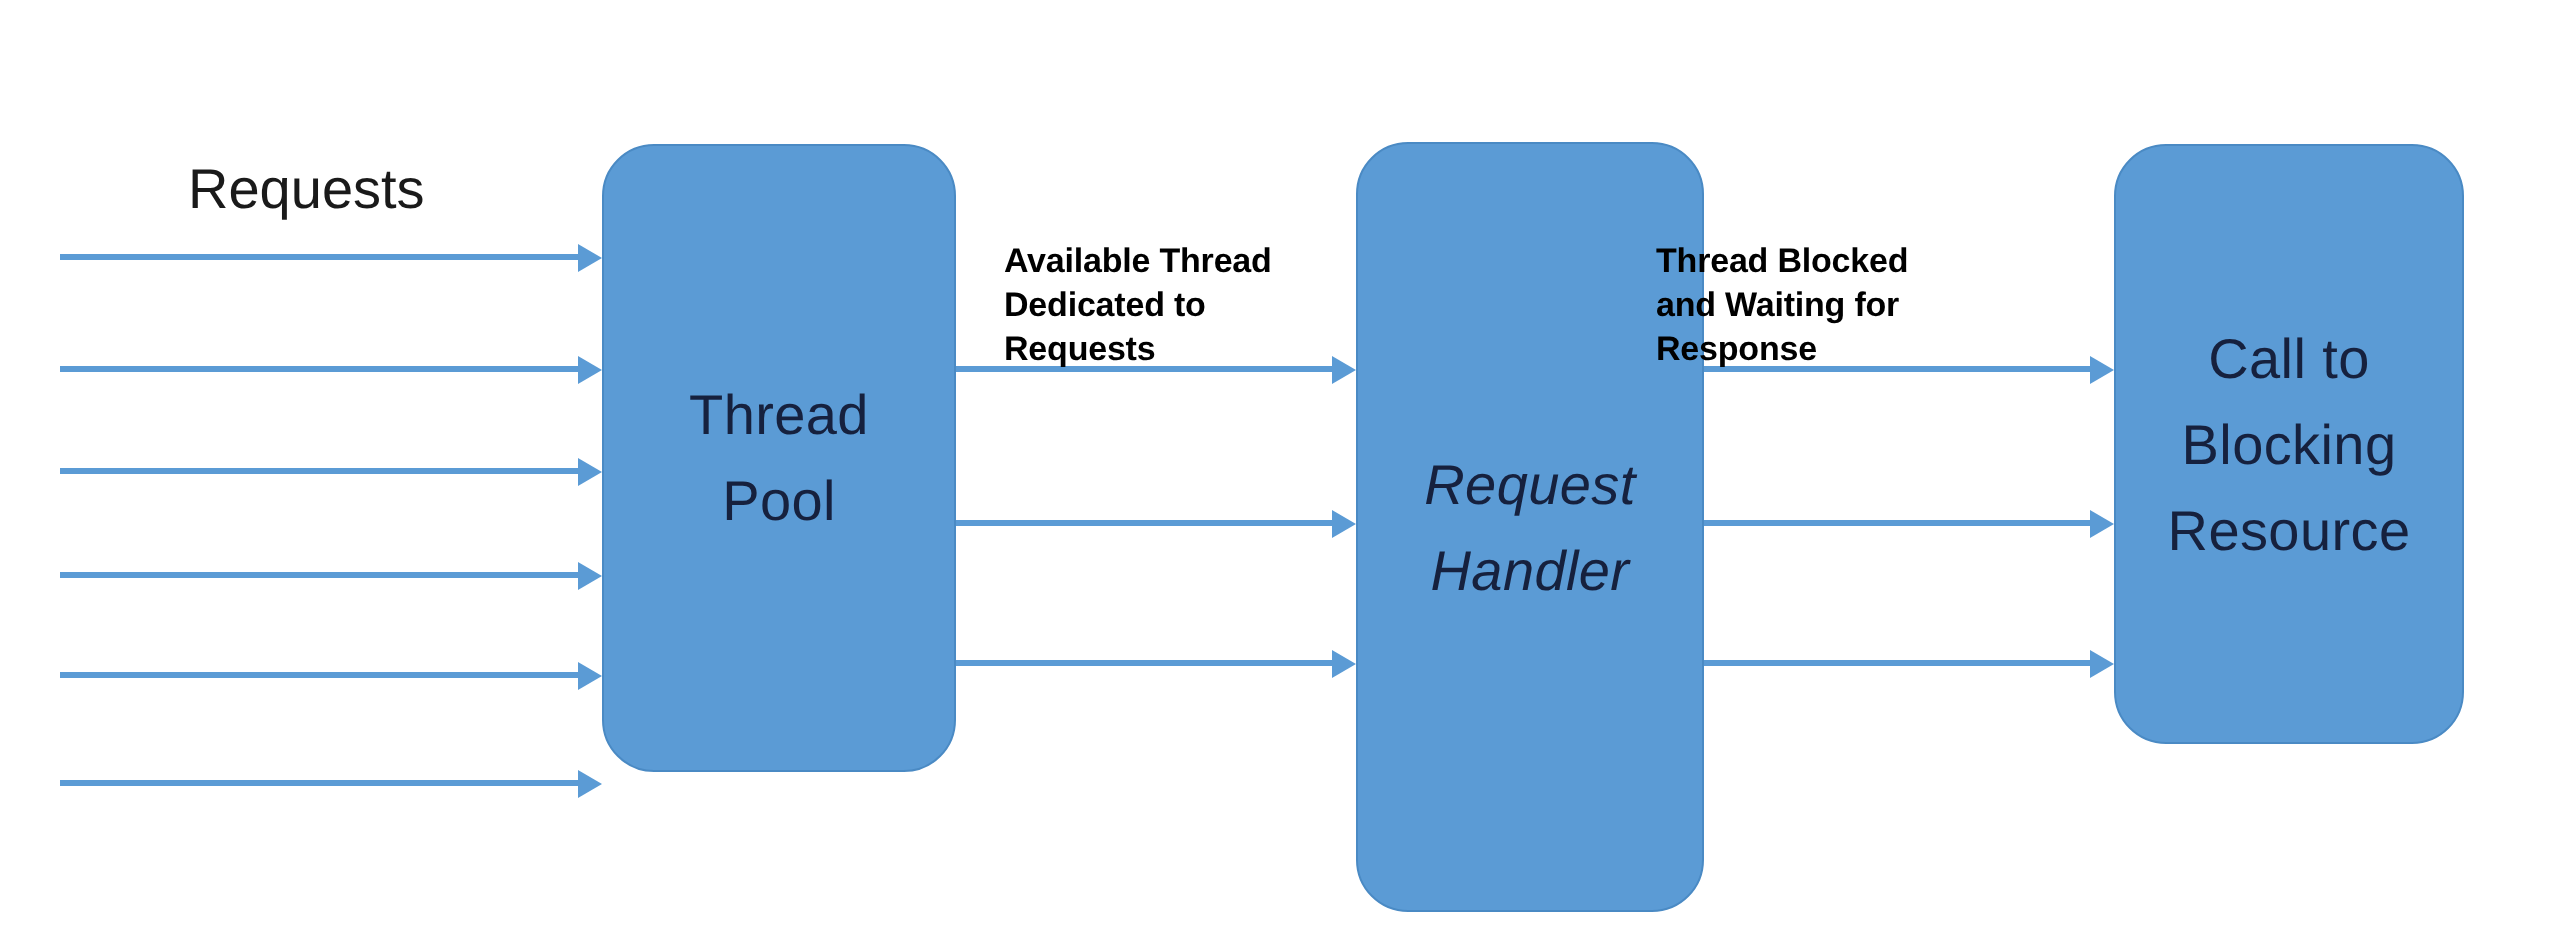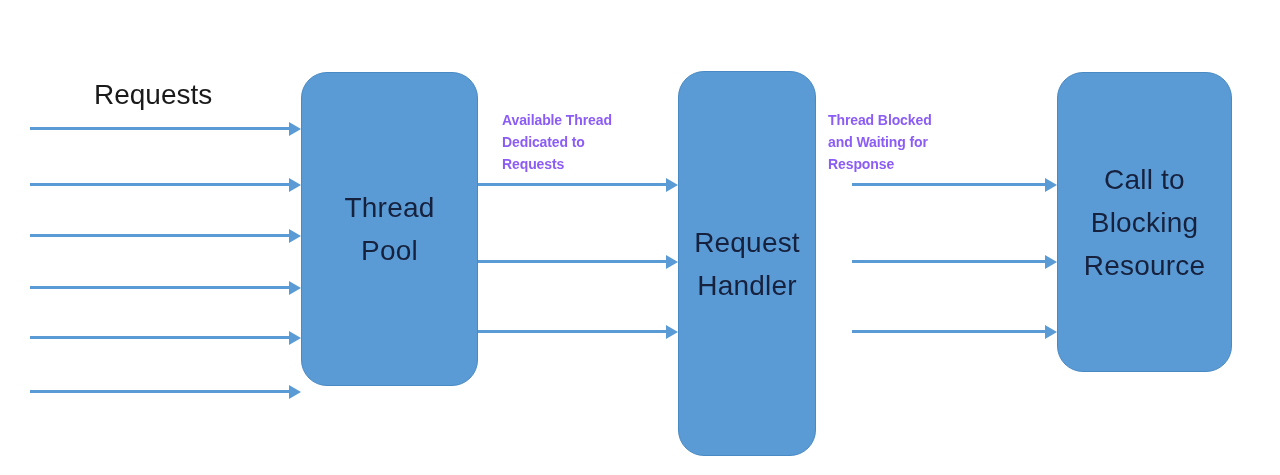--- a/index.html
+++ b/index.html
@@ -33,21 +33,21 @@
     color: #16213E;
     font-size: 28px;
     line-height: 43px;
     font-weight: 400;
     letter-spacing: 0.2px;
     white-space: pre-line;
     padding: 0 8px;
   }
 
   #node-thread-pool      { left: 301px; top: 72px;  width: 177px; height: 314px; }
-  #node-request-handler  { left: 678px; top: 71px;  width: 138px; height: 385px; }
+  #node-request-handler  { left: 678px; top: 71px;  width: 174px; height: 385px; font-style: italic; }
   #node-blocking-resource{ left: 1057px; top: 72px; width: 175px; height: 300px; }
 
   
   .arrow {
     position: absolute;
     height: 14px;
     pointer-events: none;
   }
   .arrow .shaft {
     position: absolute;
@@ -64,26 +64,27 @@
     width: 0;
     height: 0;
     border-top: 7px solid transparent;
     border-bottom: 7px solid transparent;
     border-left: 12px solid #5B9BD5;
   }
 
   
   .caption {
     position: absolute;
-    color: #8b5cf6;
+    color: #000000;
     font-weight: bold;
-    font-size: 14px;
+    font-size: 17px;
     line-height: 22px;
     white-space: pre-line;
     letter-spacing: -0.1px;
+    margin-top: 11px;
   }
   .heading {
     position: absolute;
     color: #1a1a1a;
     font-weight: 400;
     font-size: 28px;
     line-height: 32px;
     white-space: nowrap;
   }
 

